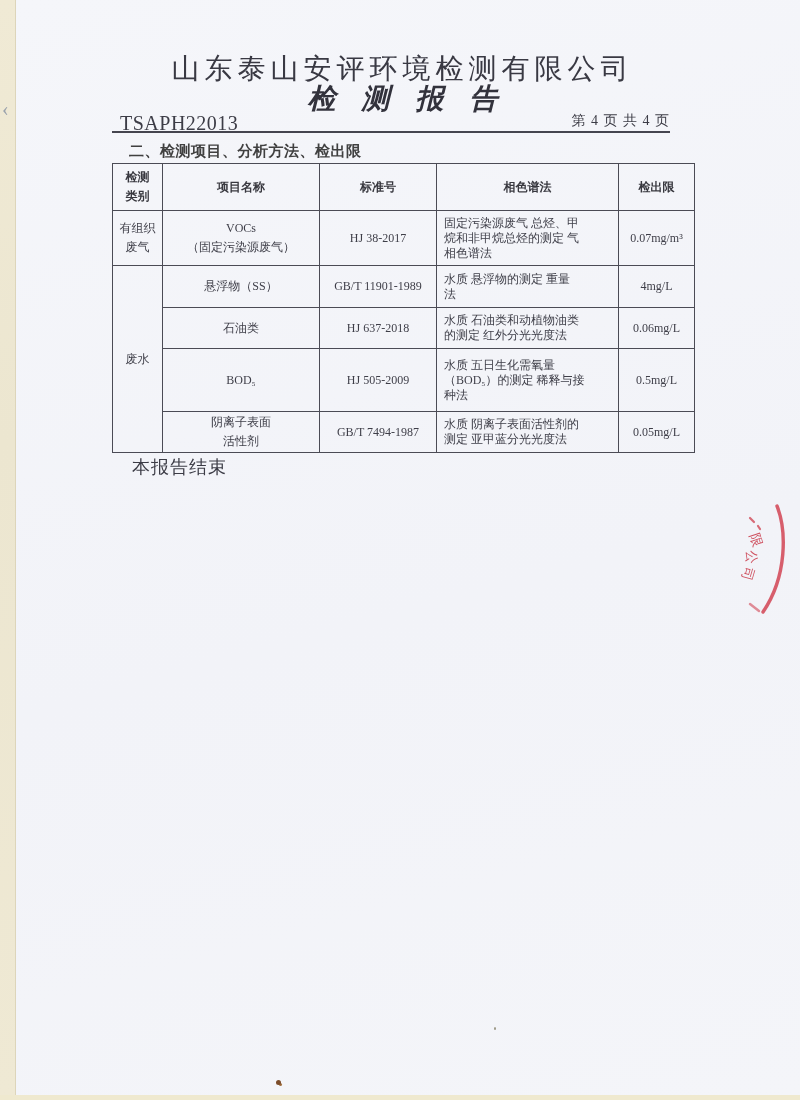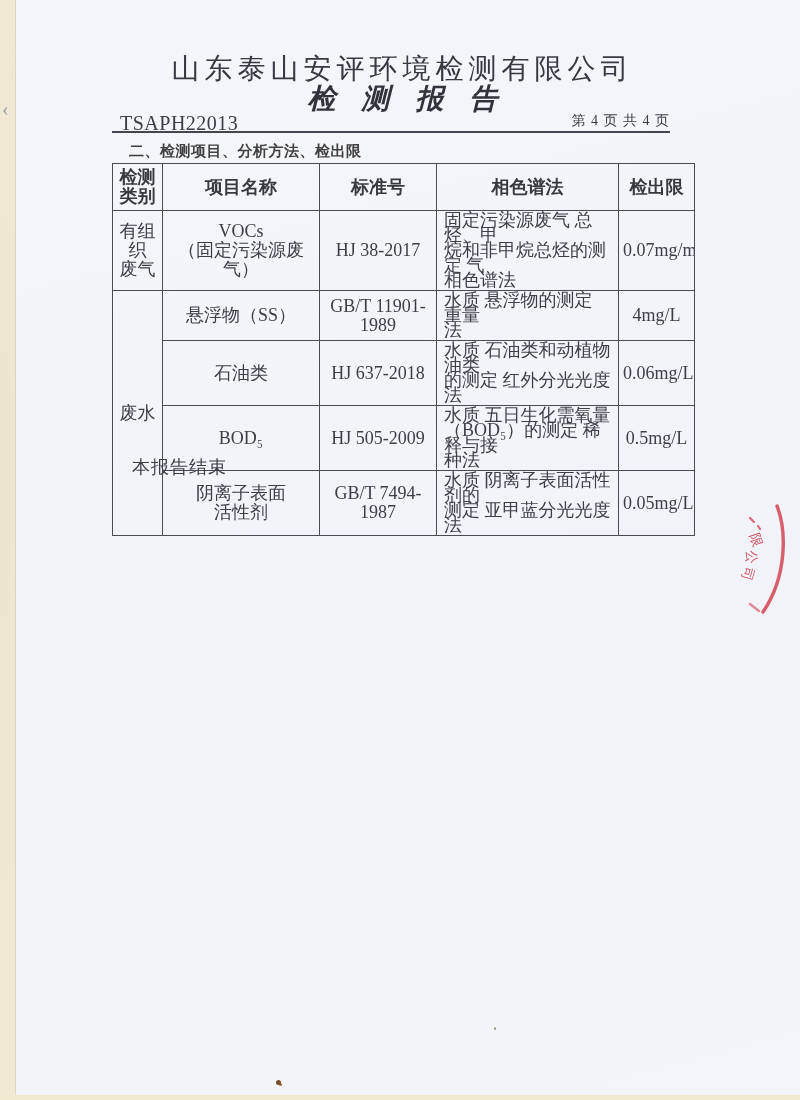--- a/index.html
+++ b/index.html
@@ -49,21 +49,21 @@
   }
   .section-heading{
     position:absolute;left:129px;top:142px;font-size:15px;font-weight:bold;color:#404040;
     letter-spacing:.5px;
   }
 
   
   table.det{
     position:absolute;left:112px;top:163px;width:582px;
     border-collapse:collapse;table-layout:fixed;
-    font-size:18px;color:#3e3e48;
+    font-size:12px;color:#3e3e48;
   }
   table.det td,table.det th{
     border:1px solid #4b4b55;padding:1px 4px;
     vertical-align:middle;text-align:center;font-weight:normal;
     line-height:19px;overflow:hidden;
   }
   table.det th{font-weight:bold;color:#38383f;}
   table.det td.method{
     text-align:left;padding:2px 6px 2px 7px;line-height:15px;
   }

